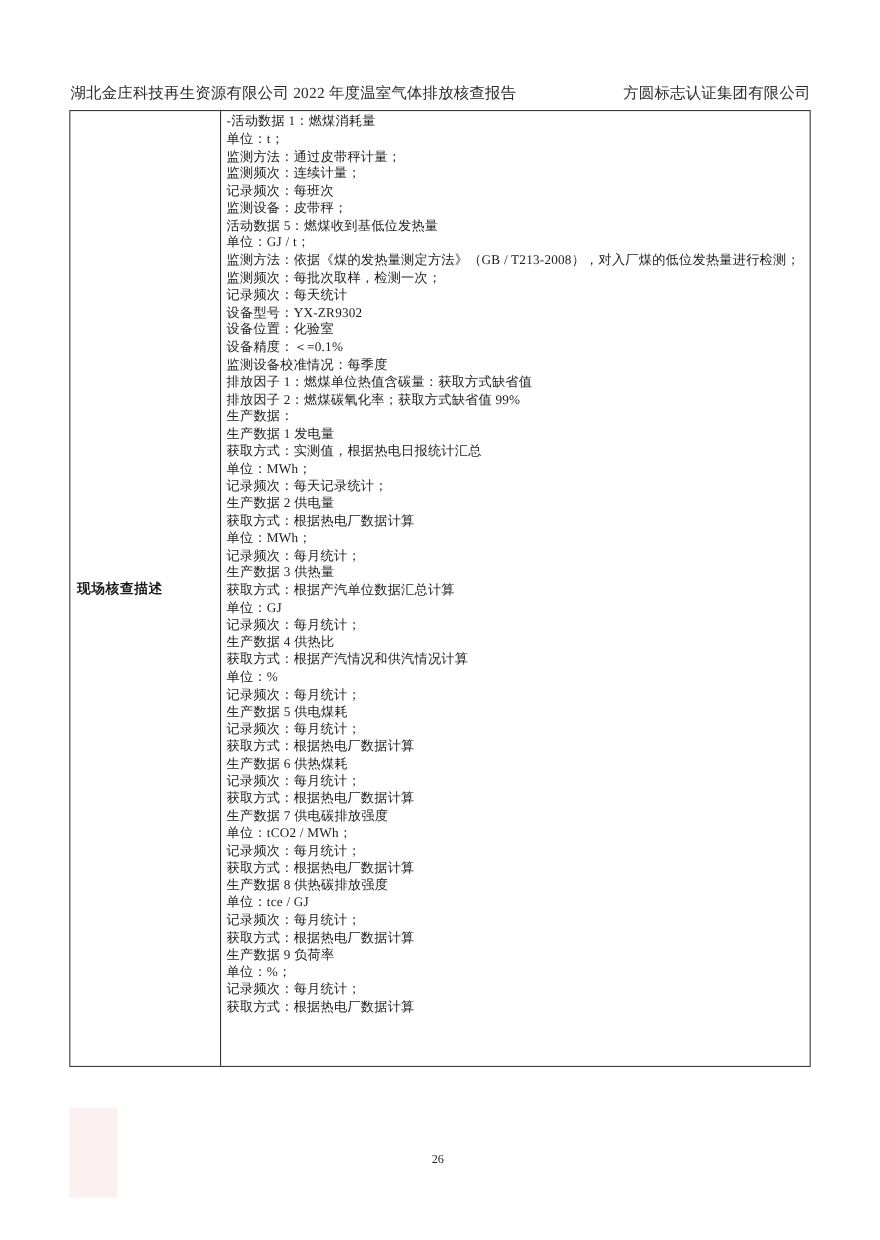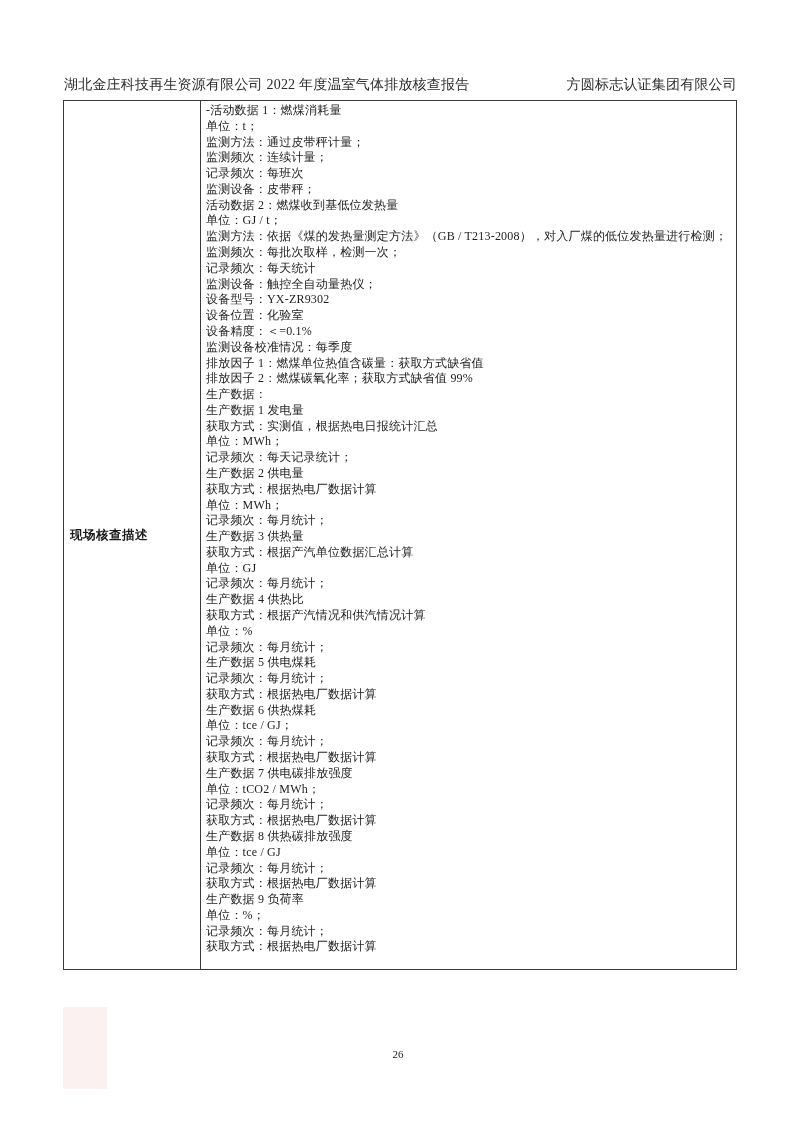--- a/index.html
+++ b/index.html
@@ -82,26 +82,25 @@
   <div class="label-cell">
     <span class="label-text">现场核查描述</span>
   </div>
   <div class="content-cell">
       <div class="line">-活动数据 1：燃煤消耗量</div>
       <div class="line">单位：t；</div>
       <div class="line">监测方法：通过皮带秤计量；</div>
       <div class="line">监测频次：连续计量；</div>
       <div class="line">记录频次：每班次</div>
       <div class="line">监测设备：皮带秤；</div>
-      <div class="line">活动数据 2：燃煤收到基低位发热量</div>
+      <div class="line">活动数据 5：燃煤收到基低位发热量</div>
       <div class="line">单位：GJ / t；</div>
       <div class="line">监测方法：依据《煤的发热量测定方法》（GB / T213-2008），对入厂煤的低位发热量进行检测；</div>
       <div class="line">监测频次：每批次取样，检测一次；</div>
       <div class="line">记录频次：每天统计</div>
-      <div class="line">监测设备：触控全自动量热仪；</div>
       <div class="line">设备型号：YX-ZR9302</div>
       <div class="line">设备位置：化验室</div>
       <div class="line">设备精度：＜=0.1%</div>
       <div class="line">监测设备校准情况：每季度</div>
       <div class="line">排放因子 1：燃煤单位热值含碳量：获取方式缺省值</div>
       <div class="line">排放因子 2：燃煤碳氧化率；获取方式缺省值 99%</div>
       <div class="line">生产数据：</div>
       <div class="line">生产数据 1 发电量</div>
       <div class="line">获取方式：实测值，根据热电日报统计汇总</div>
       <div class="line">单位：MWh；</div>
@@ -115,21 +114,20 @@
       <div class="line">单位：GJ</div>
       <div class="line">记录频次：每月统计；</div>
       <div class="line">生产数据 4 供热比</div>
       <div class="line">获取方式：根据产汽情况和供汽情况计算</div>
       <div class="line">单位：%</div>
       <div class="line">记录频次：每月统计；</div>
       <div class="line">生产数据 5 供电煤耗</div>
       <div class="line">记录频次：每月统计；</div>
       <div class="line">获取方式：根据热电厂数据计算</div>
       <div class="line">生产数据 6 供热煤耗</div>
-      <div class="line">单位：tce / GJ；</div>
       <div class="line">记录频次：每月统计；</div>
       <div class="line">获取方式：根据热电厂数据计算</div>
       <div class="line">生产数据 7 供电碳排放强度</div>
       <div class="line">单位：tCO2 / MWh；</div>
       <div class="line">记录频次：每月统计；</div>
       <div class="line">获取方式：根据热电厂数据计算</div>
       <div class="line">生产数据 8 供热碳排放强度</div>
       <div class="line">单位：tce / GJ</div>
       <div class="line">记录频次：每月统计；</div>
       <div class="line">获取方式：根据热电厂数据计算</div>

